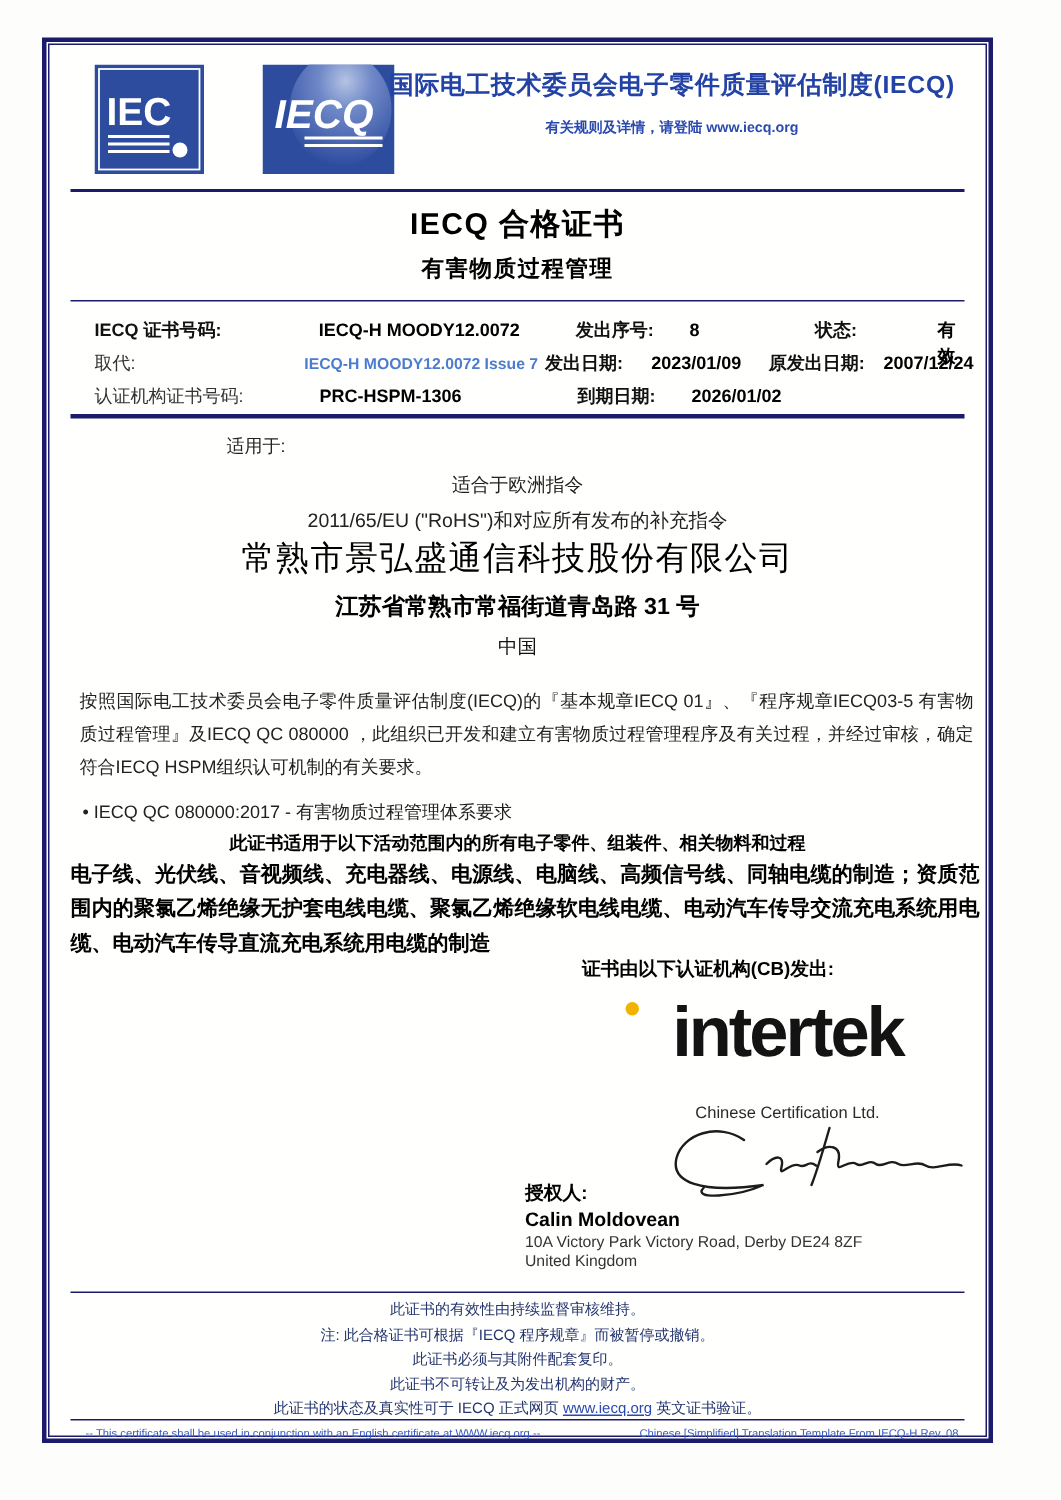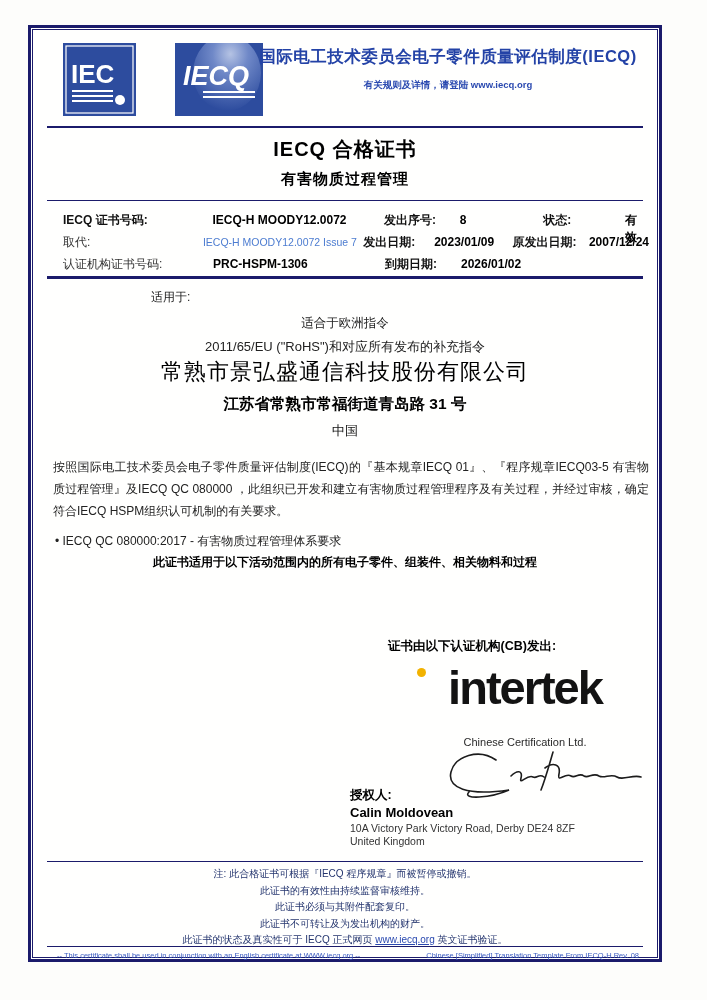--- a/index.html
+++ b/index.html
@@ -37,21 +37,21 @@
                   font-size: 15px; font-weight: bold; color: #000; letter-spacing: 1px; }
 
   
   .info-grid { position: absolute; top: 182px; left: 30px; width: 586px; font-size: 12px; }
   .info-row { display: flex; align-items: baseline; height: 22px; }
   .lbl { font-weight: bold; color: #111; }
   .lbl.soft { font-weight: normal; color: #333; }
   .val { font-weight: bold; color: #000; }
   .c1 { width: 150px; } .c2 { width: 172px; } .c3 { width: 76px; }
   .c4 { width: 84px; } .c5 { width: 82px; }
-  .link-blue { color: #4c7cd0; font-weight: normal; font-size: 10.5px; cursor: pointer; }
+  .link-blue { color: #4c7cd0; font-weight: bold; font-size: 10.5px; cursor: pointer; }
 
   
   .applicable { position: absolute; top: 259px; left: 118px; font-size: 12px; color: #222; }
   .center-line { position: absolute; left: 0; width: 100%; text-align: center; color: #222; }
   .directive1 { top: 285px; font-size: 12.5px; }
   .directive2 { top: 308px; font-size: 13px; }
   .company { top: 327px; font-size: 22px; font-weight: normal; color: #000; letter-spacing: 1px; }
   .address { top: 364px; font-size: 15.5px; font-weight: bold; color: #000; }
   .country { top: 392px; font-size: 13px; color: #111; }
 
@@ -164,20 +164,21 @@
       <div class="applicable">适用于:</div>
       <div class="center-line directive1">适合于欧洲指令</div>
       <div class="center-line directive2">2011/65/EU ("RoHS")和对应所有发布的补充指令</div>
       <div class="center-line company">常熟市景弘盛通信科技股份有限公司</div>
       <div class="center-line address">江苏省常熟市常福街道青岛路 31 号</div>
       <div class="center-line country">中国</div>
 
       <div class="assessment">按照国际电工技术委员会电子零件质量评估制度(IECQ)的『基本规章IECQ 01』、『程序规章IECQ03-5 有害物质过程管理』及IECQ QC 080000 ，此组织已开发和建立有害物质过程管理程序及有关过程，并经过审核，确定符合IECQ HSPM组织认可机制的有关要求。</div>
       <div class="bullet-line">•  IECQ QC 080000:2017 -  有害物质过程管理体系要求</div>
       <div class="scope-heading">此证书适用于以下活动范围内的所有电子零件、组装件、相关物料和过程</div>
+      <div class="scope-text">电子线、光伏线、音视频线、充电器线、电源线、电脑线、高频信号线、同轴电缆的制造；资质范围内的聚氯乙烯绝缘无护套电线电缆、聚氯乙烯绝缘软电线电缆、电动汽车传导交流充电系统用电缆、电动汽车传导直流充电系统用电缆的制造</div>
       <div class="issued-by">证书由以下认证机构(CB)发出:</div>
 
       <div class="intertek-logo">
         <span style="position:relative;">intertek</span>
         <span class="intertek-dot"></span>
       </div>
       <div class="intertek-company">Chinese Certification Ltd.</div>
 
       <svg class="signature" width="215" height="55" viewBox="0 0 215 55">
         <path d="M55,14 C38,2 14,10 10,26 C6,42 26,50 68,44 C50,52 20,54 28,46
@@ -187,22 +188,22 @@
       </svg>
 
       <div class="authorized">授权人:</div>
       <div class="signatory">Calin Moldovean</div>
       <div class="cb-addr1">10A Victory Park Victory Road, Derby DE24 8ZF</div>
       <div class="cb-addr2">United Kingdom</div>
 
       <div class="hline thin" style="top: 831px;"></div>
 
       <div class="notes">
+        <div>此证书的有效性由持续监督审核维持。</div>
         <div>注: 此合格证书可根据『IECQ 程序规章』而被暂停或撤销。</div>
-        <div>此证书的有效性由持续监督审核维持。</div>
         <div>此证书必须与其附件配套复印。</div>
         <div>此证书不可转让及为发出机构的财产。</div>
         <div>
           <span>此证书的状态及真实性可于 IECQ 正式网页 </span><span class="note-link">www.iecq.org</span><span> 英文证书验证。</span>
         </div>
       </div>
 
       <div class="hline thin" style="top: 916px; border-color:#1b1b6b;"></div>
 
       <div class="credits">

